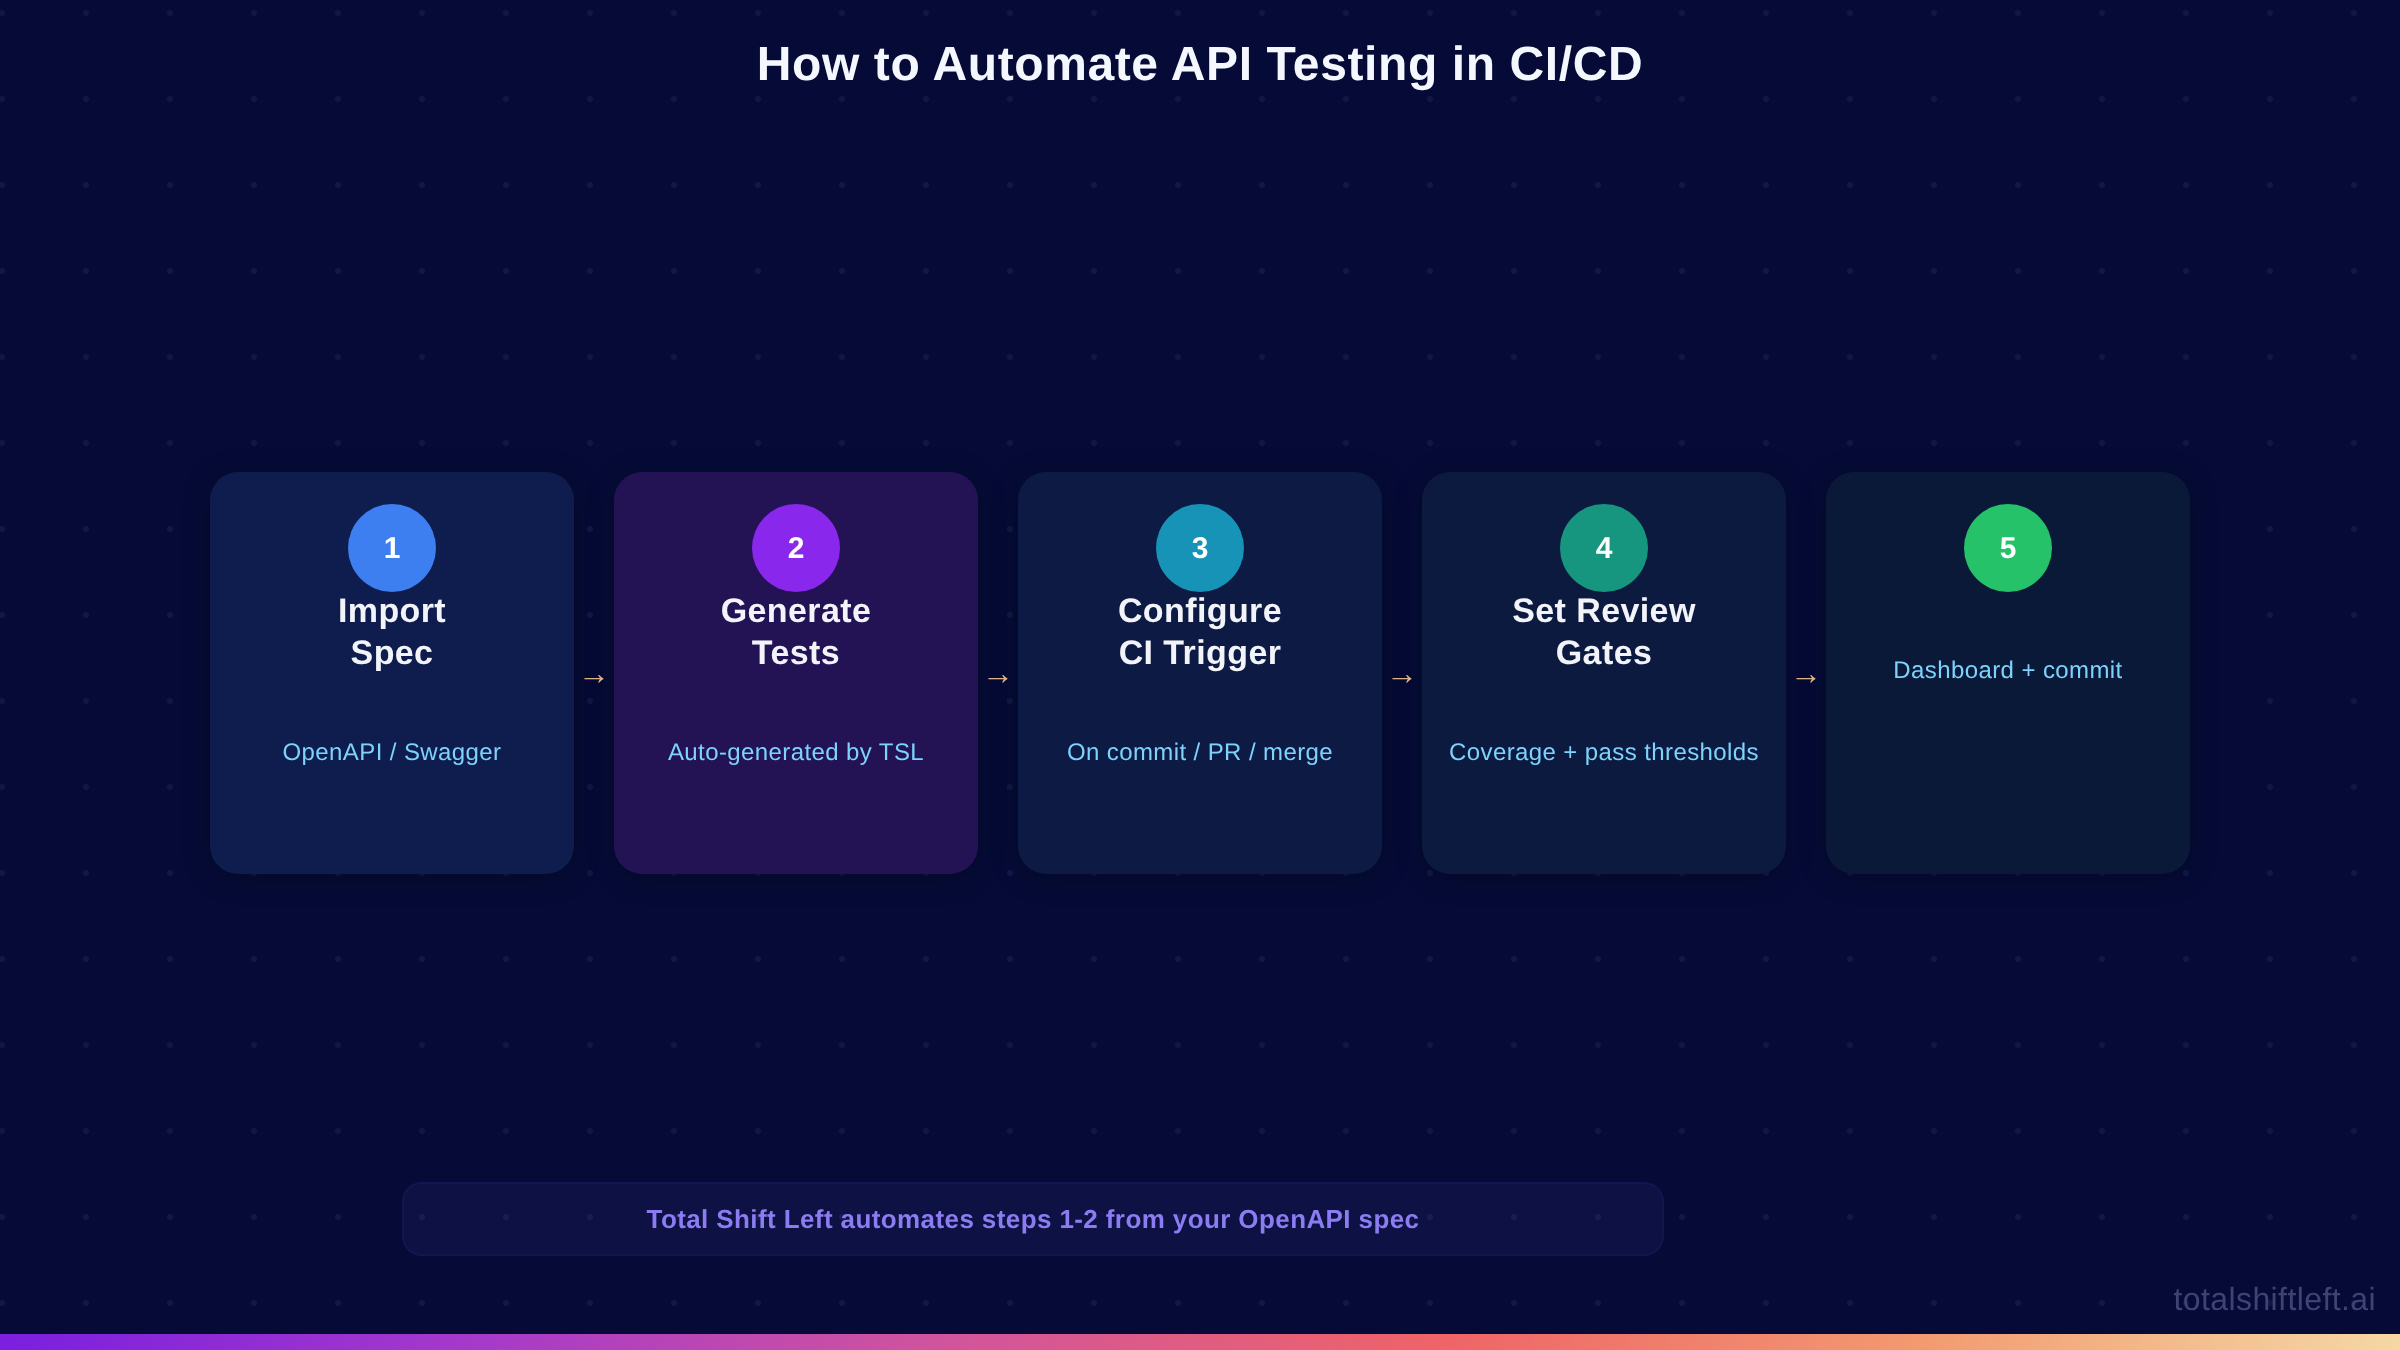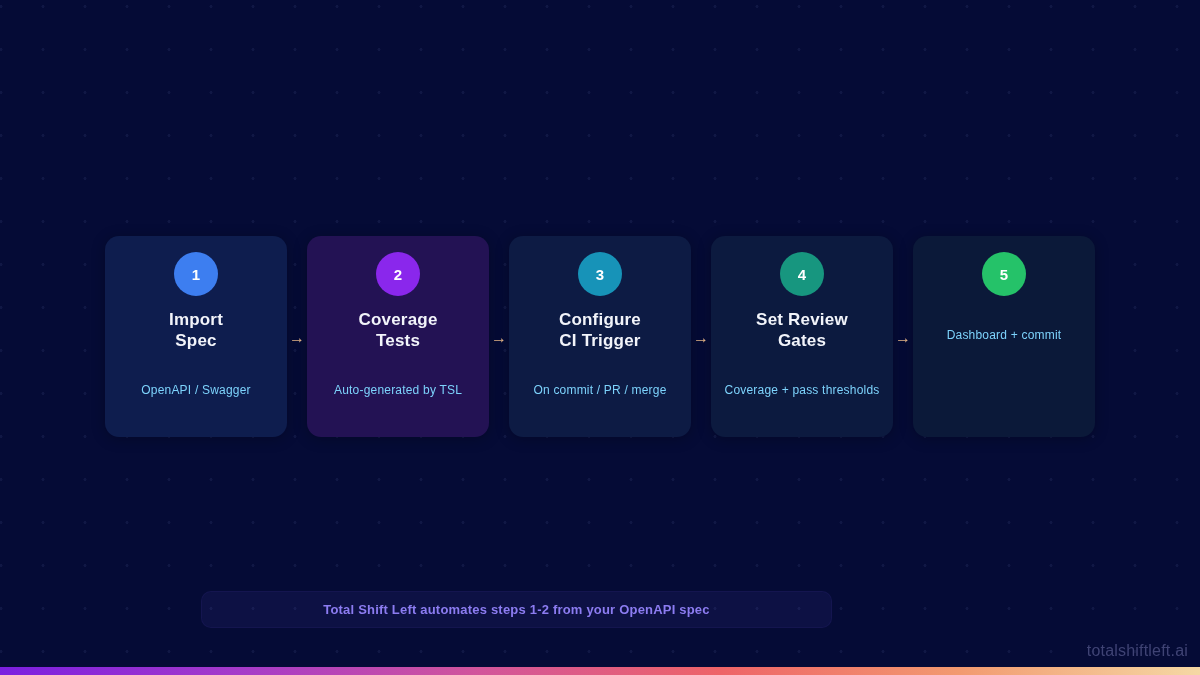--- a/index.html
+++ b/index.html
@@ -65,21 +65,20 @@
     border-radius: 50%;
     margin: 0 auto;
     display: flex;
     align-items: center;
     justify-content: center;
     color: #ffffff;
     font-size: 15px;
     font-weight: 700;
   }
   .card-title {
-    margin-top: 14px;
     font-size: 17px;
     font-weight: 700;
     line-height: 1.22;
     letter-spacing: 0.2px;
     color: #f2f4fa;
   }
   .card-subtitle {
     margin-top: 32px;
     font-size: 12px;
     letter-spacing: 0.2px;
@@ -116,20 +115,21 @@
     bottom: 0;
     width: 100%;
     height: 8px;
   }
 </style>
 </head>
 <body>
 
 <div class="canvas" style="background-color: rgb(5, 11, 54);">
 
+  <h1 class="page-title">How to Automate API Testing in CI/CD</h1>
 
   <div class="cards-row">
 
     <div class="card" style="background-color: rgb(14, 29, 78);">
       <div class="circle" style="background-color: rgb(61, 126, 240);">
         <span>1</span>
       </div>
       <div class="card-title">
         <span>Import</span><br>
         <span>Spec</span>
@@ -139,21 +139,21 @@
 
     <div class="arrow-wrap">
       <span class="arrow" style="color: rgb(224, 177, 132);">→</span>
     </div>
 
     <div class="card" style="background-color: rgb(35, 18, 84);">
       <div class="circle" style="background-color: rgb(138, 39, 236);">
         <span>2</span>
       </div>
       <div class="card-title">
-        <span>Coverage</span><br>
+        <span>Generate</span><br>
         <span>Tests</span>
       </div>
       <div class="card-subtitle">Auto-generated by TSL</div>
     </div>
 
     <div class="arrow-wrap">
       <span class="arrow" style="color: rgb(224, 177, 132);">→</span>
     </div>
 
     <div class="card" style="background-color: rgb(13, 27, 68);">

